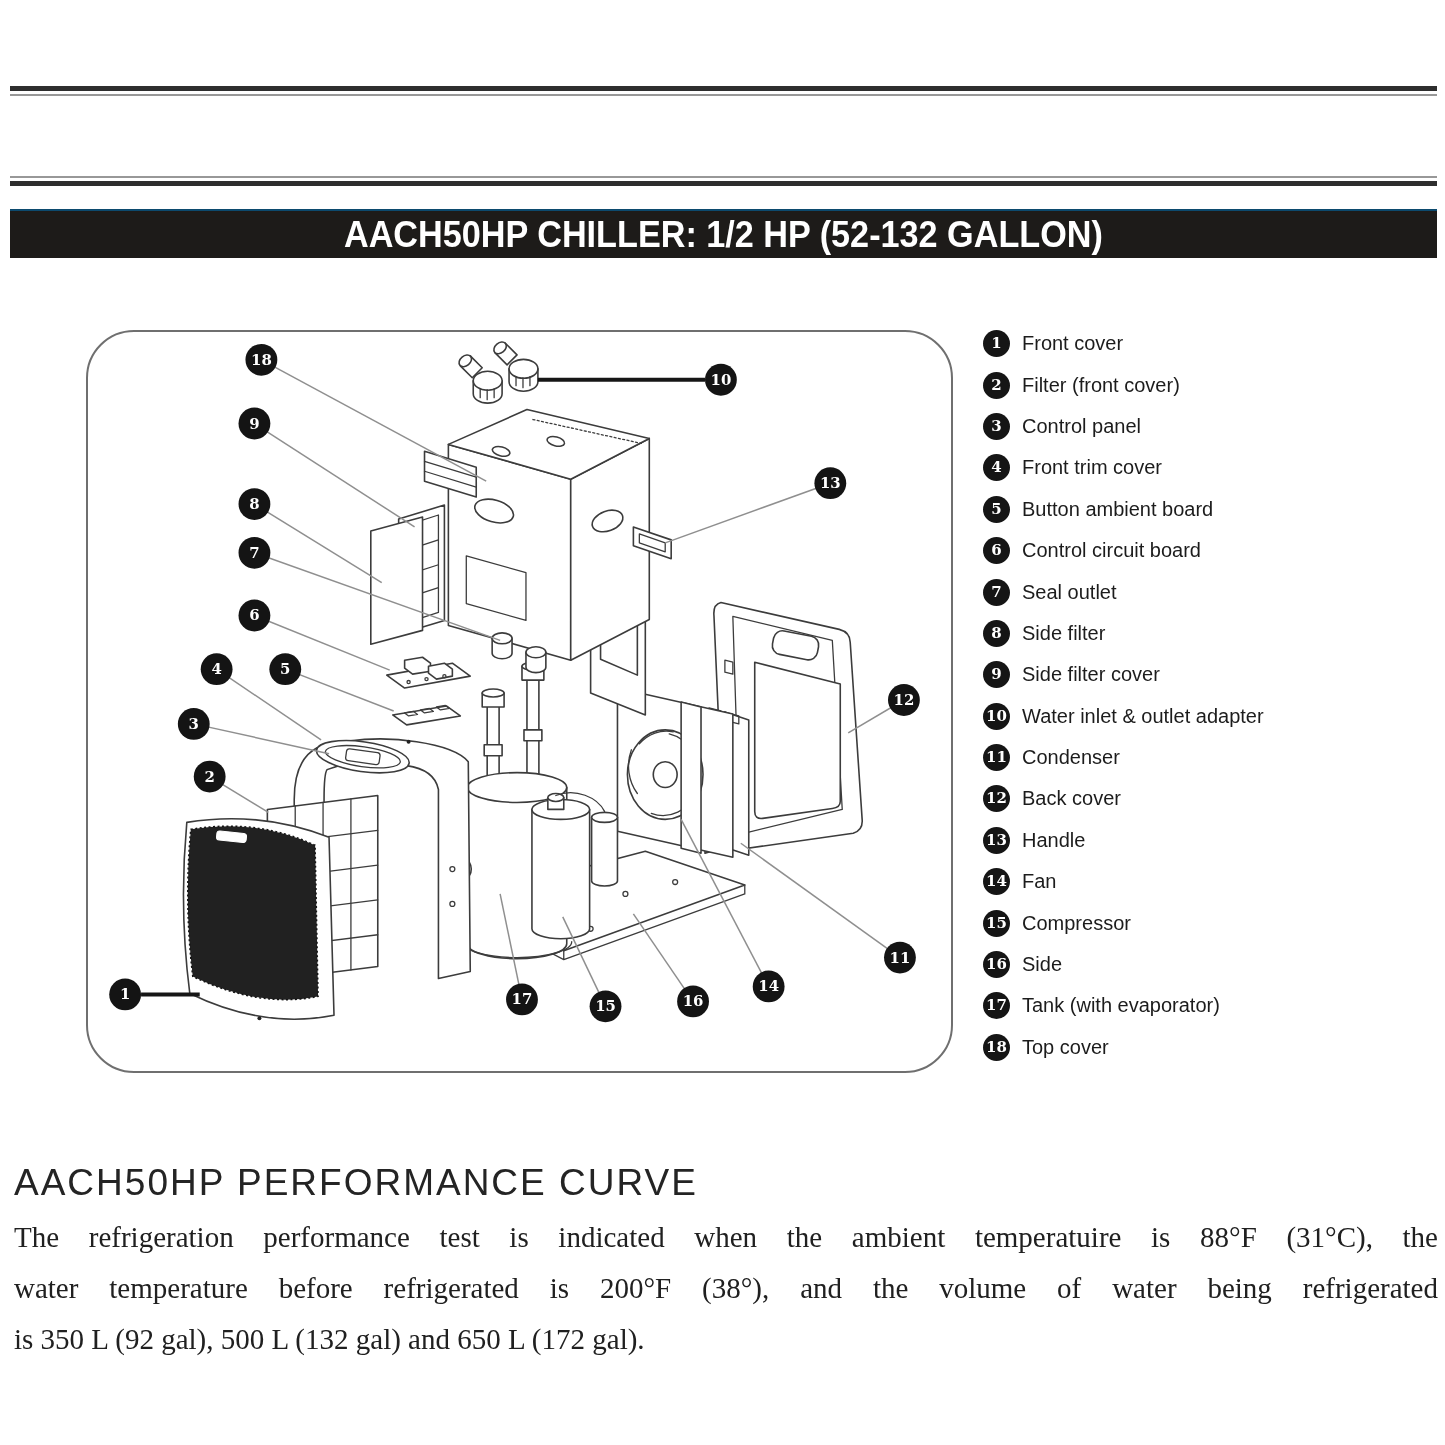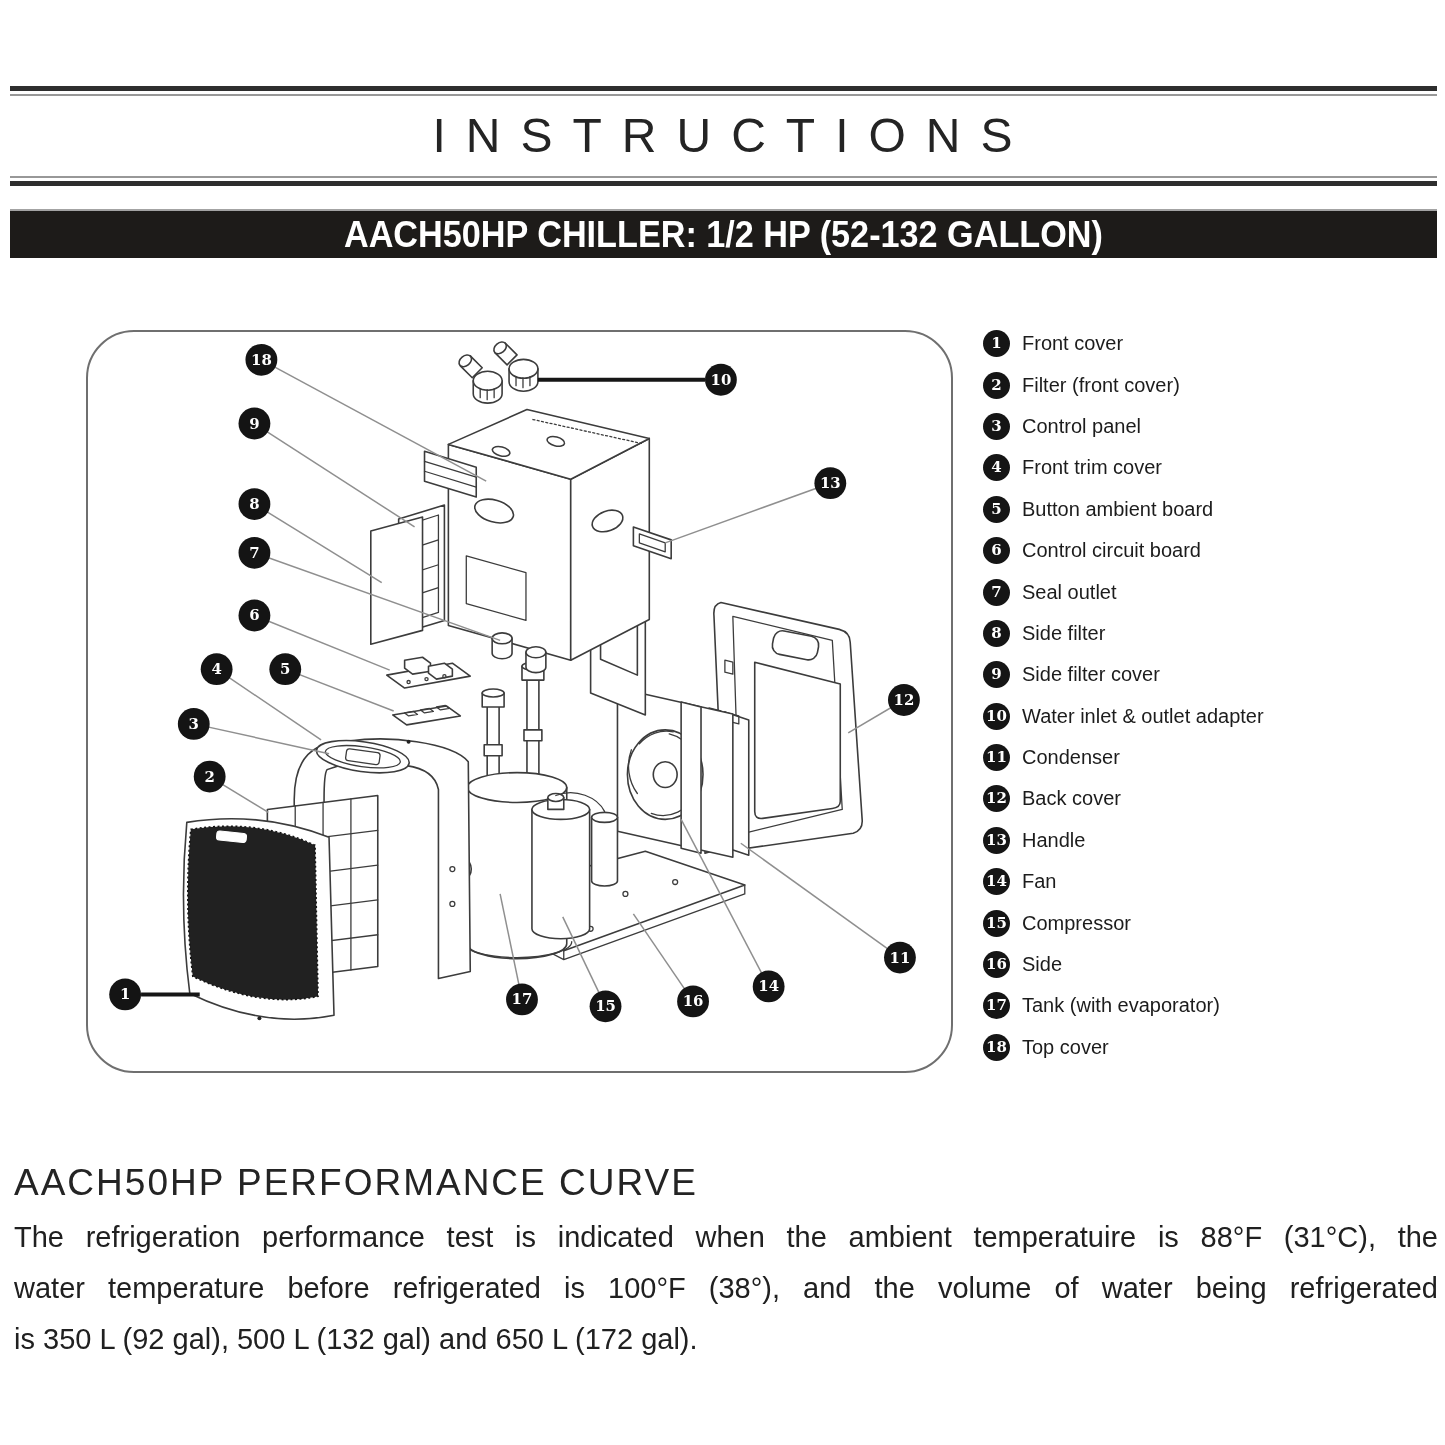--- a/index.html
+++ b/index.html
@@ -10,21 +10,21 @@
   .rule-top{position:absolute;left:10px;right:8px;top:86px;height:3px;
             border-top:5px solid #2e2e2e;border-bottom:2px solid #989898;}
   .rule-mid{position:absolute;left:10px;right:8px;top:176px;height:3px;
             border-top:2px solid #989898;border-bottom:5px solid #2e2e2e;}
   .doc-title{position:absolute;left:0;right:0;top:96px;height:80px;line-height:80px;
              text-align:center;font-size:48px;font-weight:400;color:#242424;
              letter-spacing:20px;text-indent:20px;}
 
   
   .banner{position:absolute;left:10px;right:8px;top:209px;height:47px;background:#1d1b19;
-          border-top:2px solid #a3a3a3;text-align:center;}
+          border-top:2px solid #0c4a6e;text-align:center;}
   .banner span{display:inline-block;line-height:47px;color:#ffffff;font-size:36px;font-weight:bold;
                transform:scaleX(0.95);transform-origin:center;white-space:nowrap;}
 
   
   .diagram-box{position:absolute;left:86px;top:330px;width:867px;height:743px;
                border:2px solid #6f6f6f;border-radius:48px;box-sizing:border-box;}
   .diagram-box svg{position:absolute;left:0;top:0;width:100%;height:100%;}
 
   .part{fill:#ffffff;stroke:#3c3c3c;stroke-width:1.6;stroke-linejoin:round;stroke-linecap:round;}
   .wire{fill:none;stroke:#3c3c3c;stroke-width:1.3;stroke-linejoin:round;stroke-linecap:round;}
@@ -40,30 +40,29 @@
   .prow{height:41.4px;display:flex;align-items:center;}
   .pnum{flex:0 0 27px;width:27px;height:27px;border-radius:50%;background:#151515;color:#ffffff;
         font-family:"DejaVu Serif", serif;font-weight:bold;font-size:15px;line-height:27px;
         text-align:center;}
   .plabel{margin-left:12px;font-size:20px;color:#1c1c1c;white-space:nowrap;}
 
   
   .perf-heading{position:absolute;left:14px;top:1162px;font-size:37px;font-weight:normal;
                 letter-spacing:2px;color:#242424;white-space:nowrap;}
   .perf-para{position:absolute;left:14px;top:1212px;width:1424px;font-size:29px;color:#202020;}
-  .perf-line{height:51px;line-height:51px;white-space:nowrap;}
+  .perf-line{height:51px;line-height:51px;white-space:nowrap;font-family:Liberation Serif, serif;}
   .perf-line.just{white-space:normal;text-align:justify;text-align-last:justify;overflow:hidden;}
 </style>
 </head>
 <body>
 
 <div id="page">
 
   <div class="rule-top"></div>
-  <div class="doc-title">INSTRUCTIONS</div>
   <div class="rule-mid"></div>
 
   <div class="banner">
     <span>AACH50HP CHILLER: 1/2 HP (52-132 GALLON)</span>
   </div>
 
   <div class="diagram-box">
     <svg viewBox="0 0 867 743">
       <defs>
         <pattern id="mesh" width="4" height="4" patternUnits="userSpaceOnUse">
@@ -401,17 +400,17 @@
       </div>
     <div class="prow">
         <span class="pnum">18</span>
         <span class="plabel">Top cover</span>
       </div>
   </div>
 
   <div class="perf-heading">AACH50HP PERFORMANCE CURVE</div>
   <div class="perf-para">
     <div class="perf-line just">The refrigeration performance test is indicated when the ambient temperatuire is 88°F (31°C), the</div>
-    <div class="perf-line just">water temperature before refrigerated is 100°F (38°), and the volume of water being refrigerated</div>
+    <div class="perf-line just">water temperature before refrigerated is 200°F (38°), and the volume of water being refrigerated</div>
     <div class="perf-line">is 350 L (92 gal), 500 L (132 gal) and 650 L (172 gal).</div>
   </div>
 
 </div>
 
 </body></html>

